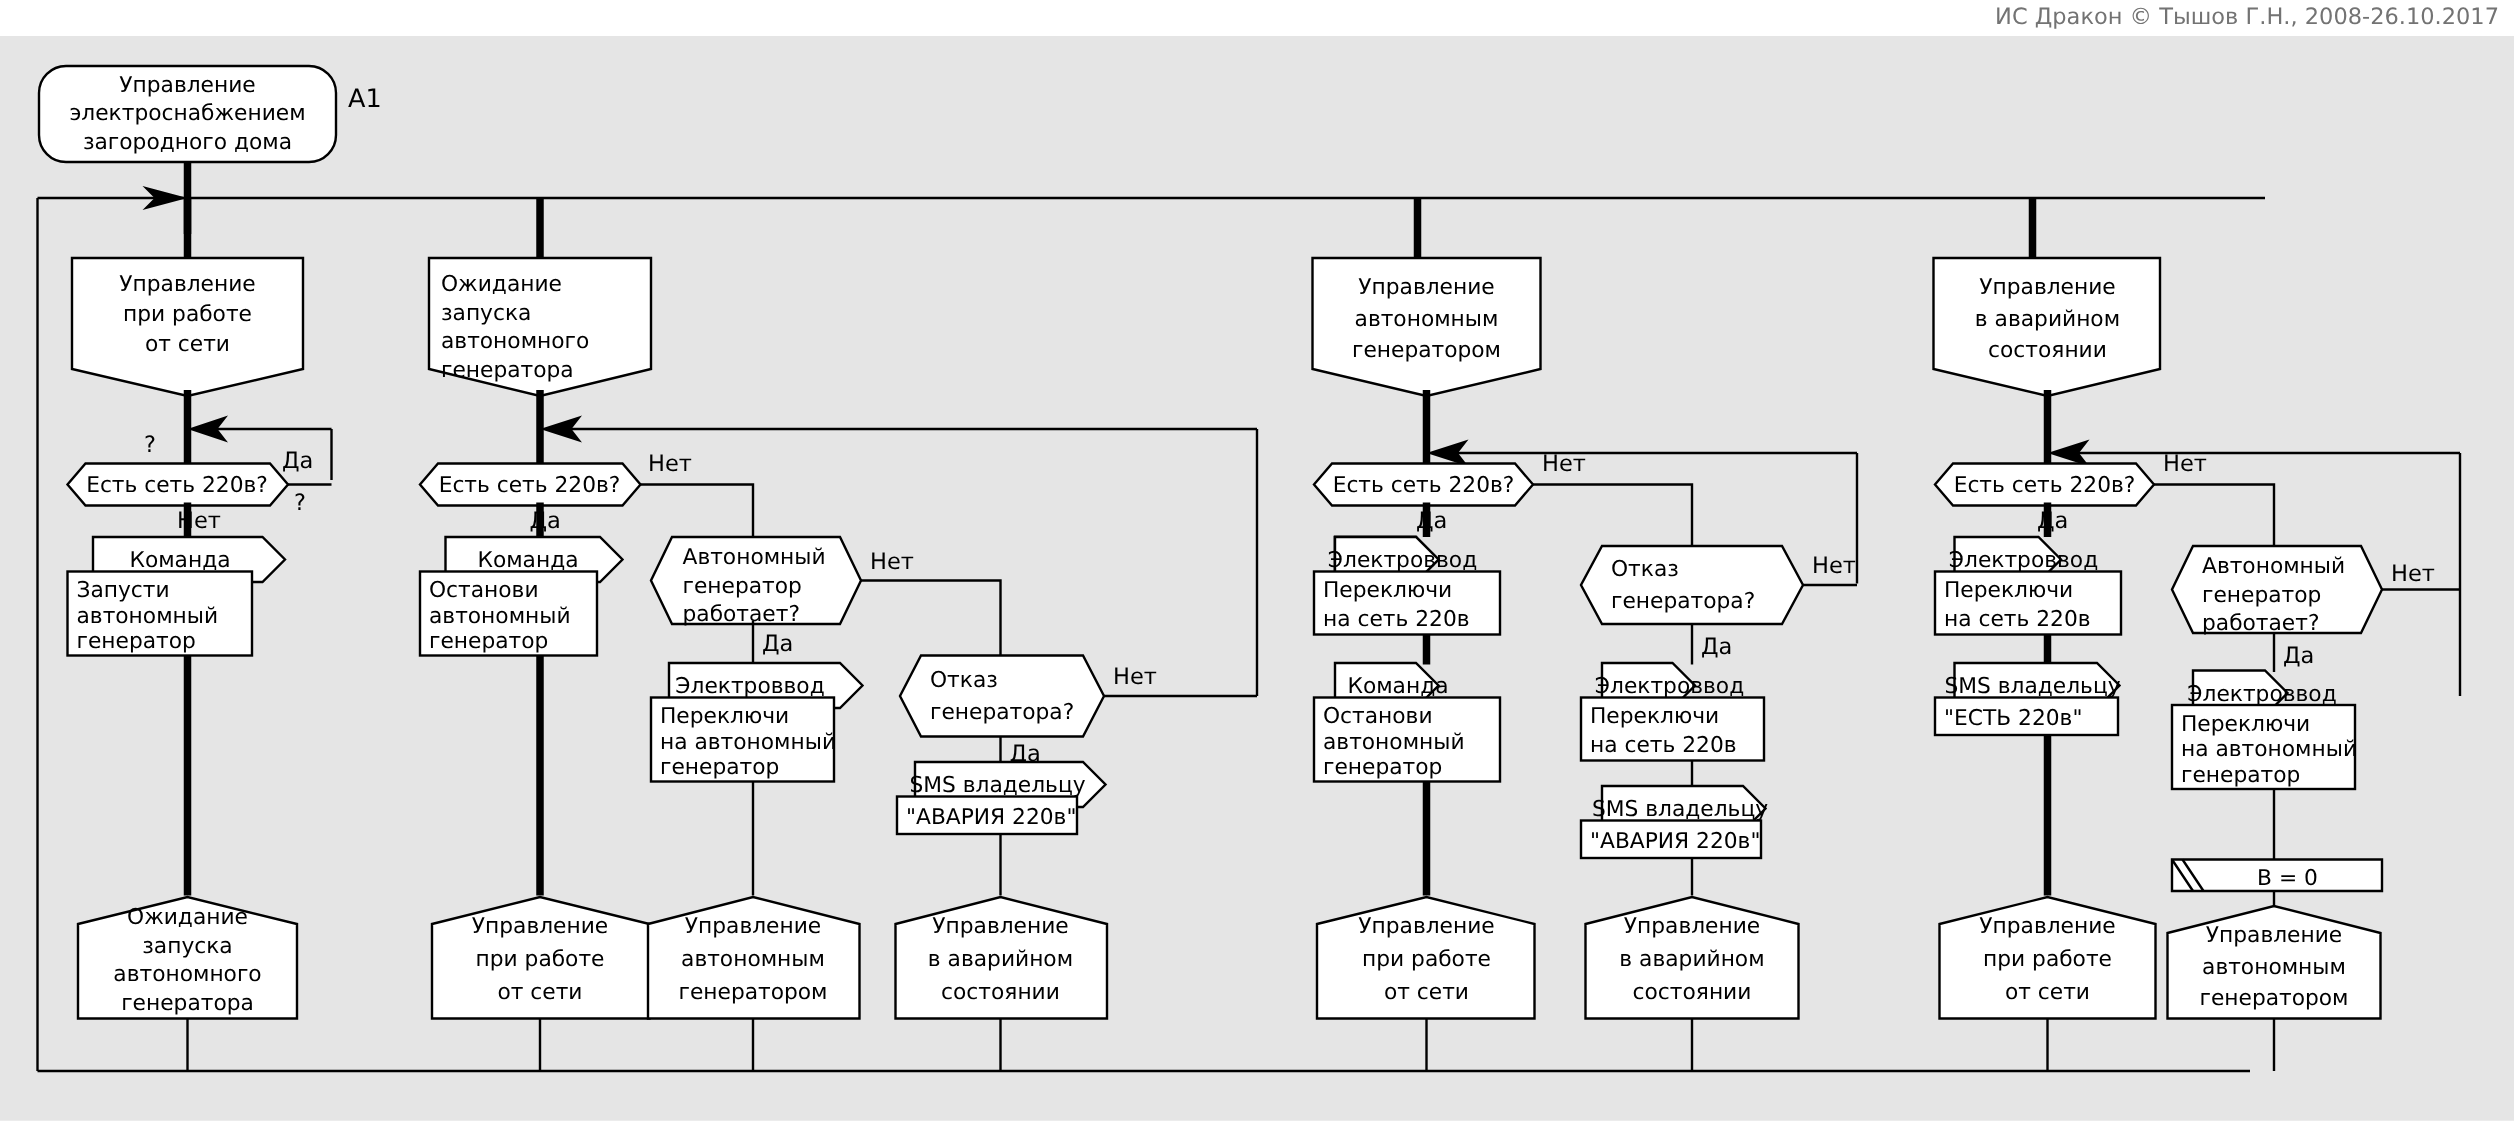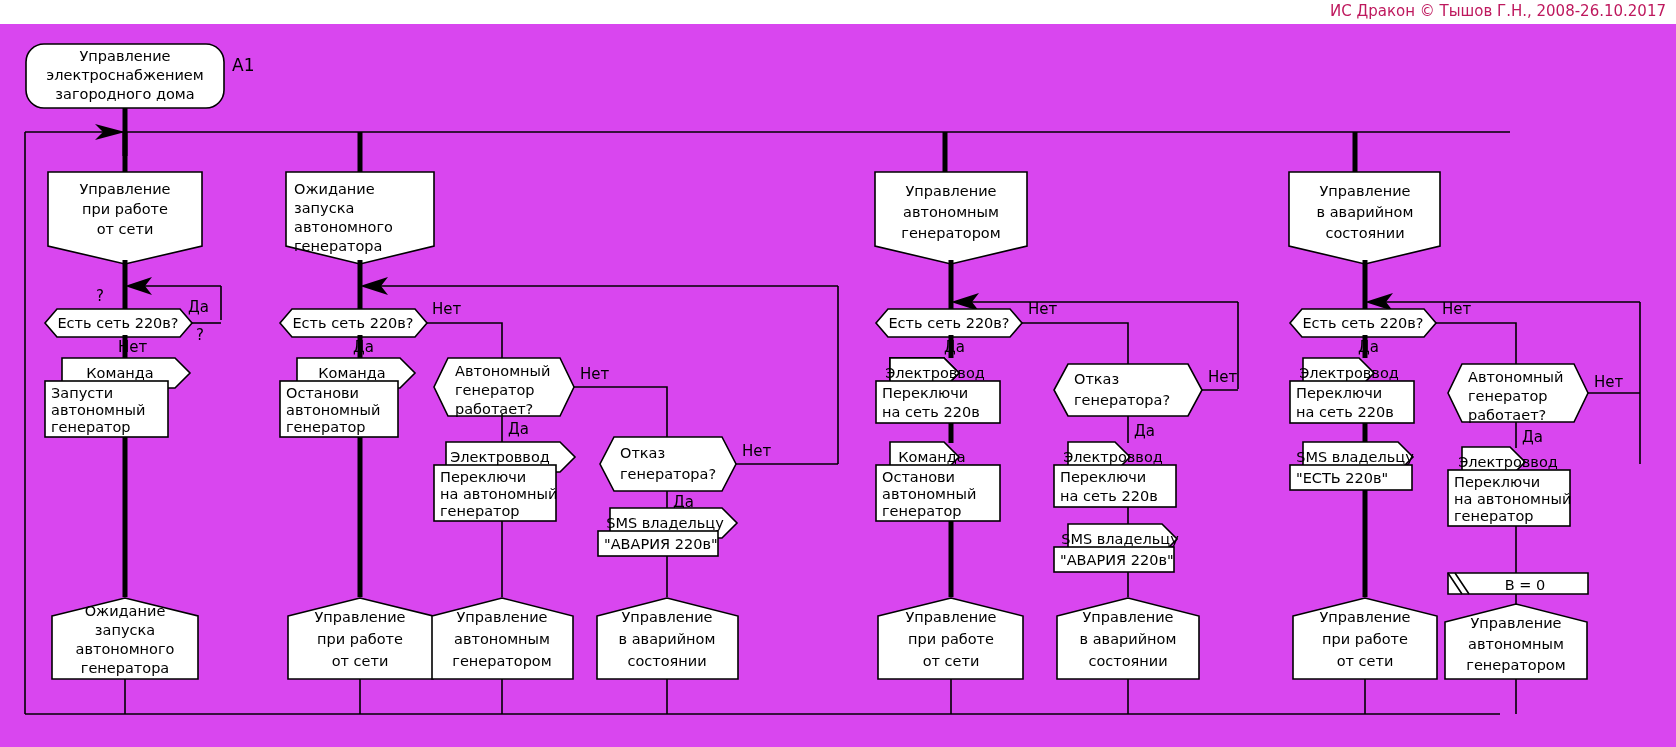--- a/index.html
+++ b/index.html
@@ -9,25 +9,25 @@
     font-family:"DejaVu Sans","Liberation Sans",sans-serif;
     overflow:hidden;
   }
   #app{position:relative;width:1676px;height:747px;}
   #titlebar{
     position:absolute;left:0;top:0;width:1676px;height:24px;
     background:#ffffff;
   }
   #titlebar .txt{
     position:absolute;right:10px;top:2px;
-    font-size:15px;color:#be185d;white-space:nowrap;
+    font-size:15px;color:#737373;white-space:nowrap;
   }
   #canvas{
     position:absolute;left:0;top:24px;width:1676px;height:723px;
-    background:#d946ef;
+    background:#e5e5e5;
   }
   svg{display:block;}
   .sh{fill:#ffffff;stroke:#000000;stroke-width:1.6;}
   .ln{stroke:#000000;stroke-width:1.6;fill:none;}
   .lnthick{stroke:#000000;stroke-width:5;fill:none;}
   .txt{font-family:"DejaVu Sans","Liberation Sans",sans-serif;font-size:14.5px;fill:#000;}
   .txtc{text-anchor:middle;}
   .txtl{text-anchor:start;}
   .lbl{font-family:"DejaVu Sans","Liberation Sans",sans-serif;font-size:15px;fill:#000;}
   .corner{font-family:"DejaVu Sans","Liberation Sans",sans-serif;font-size:17px;fill:#000;}

